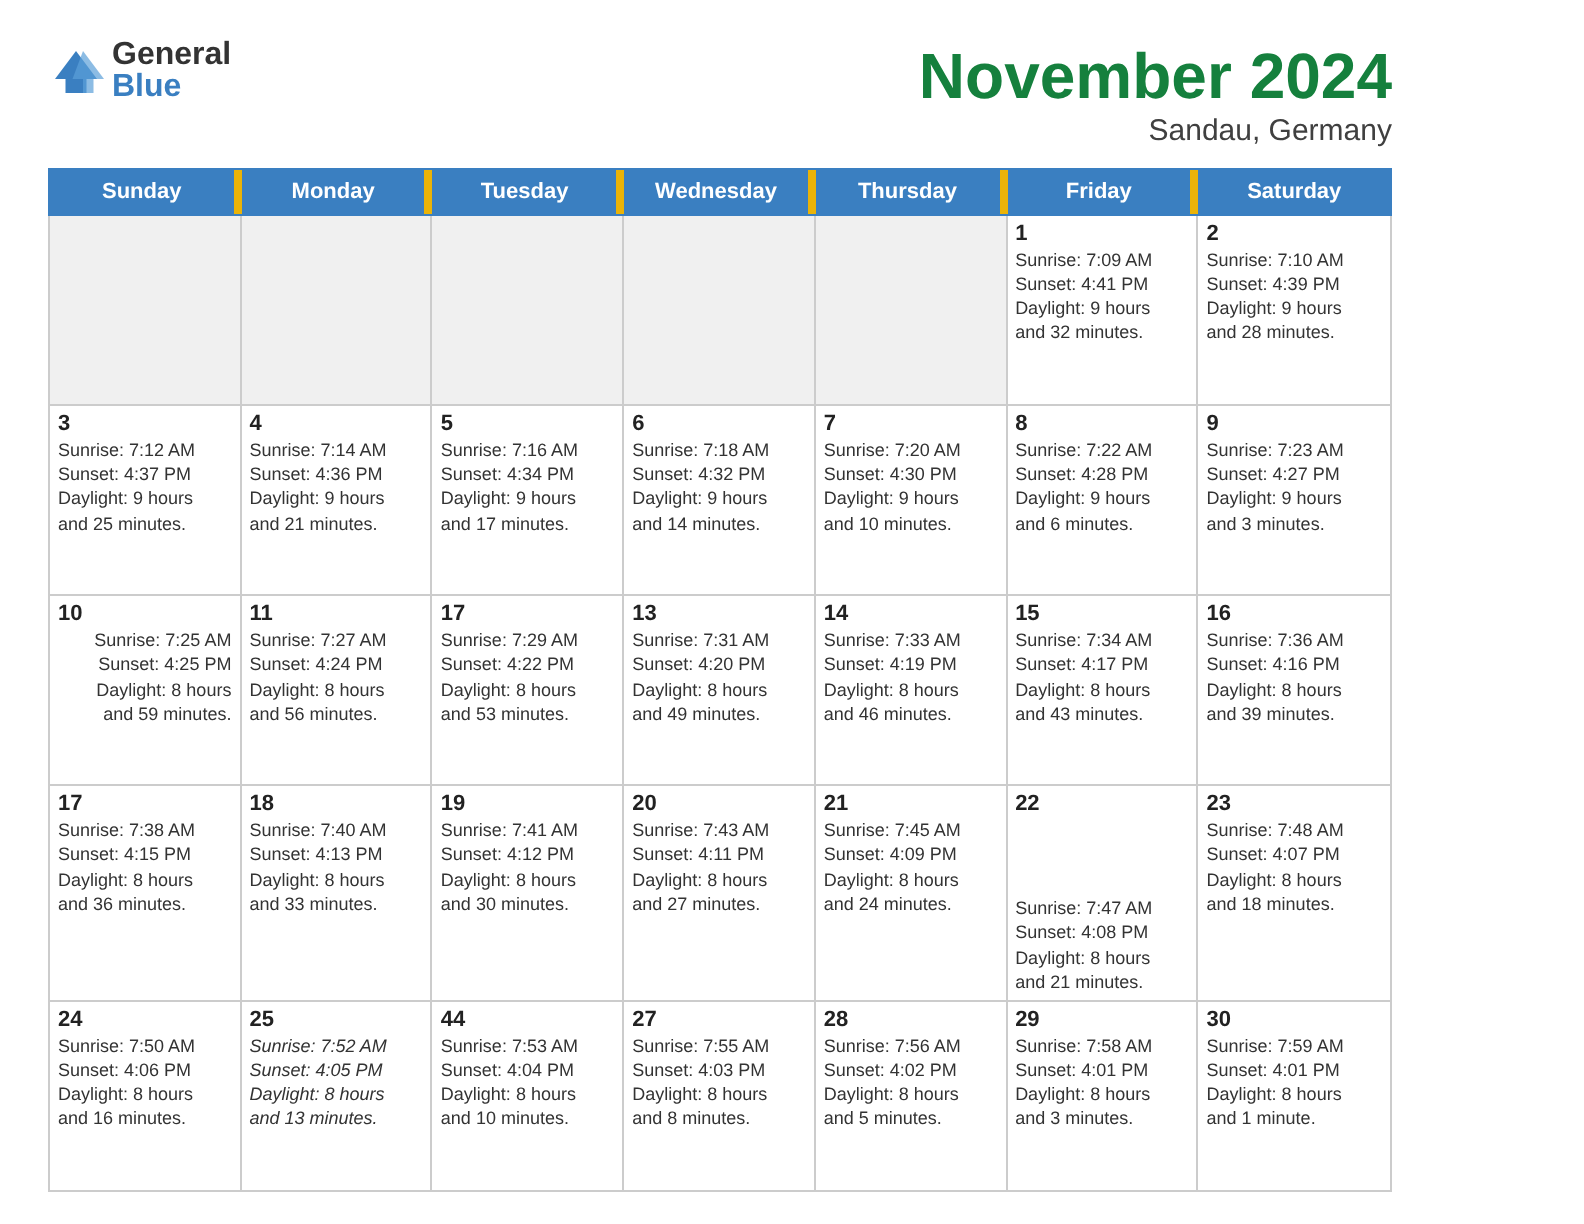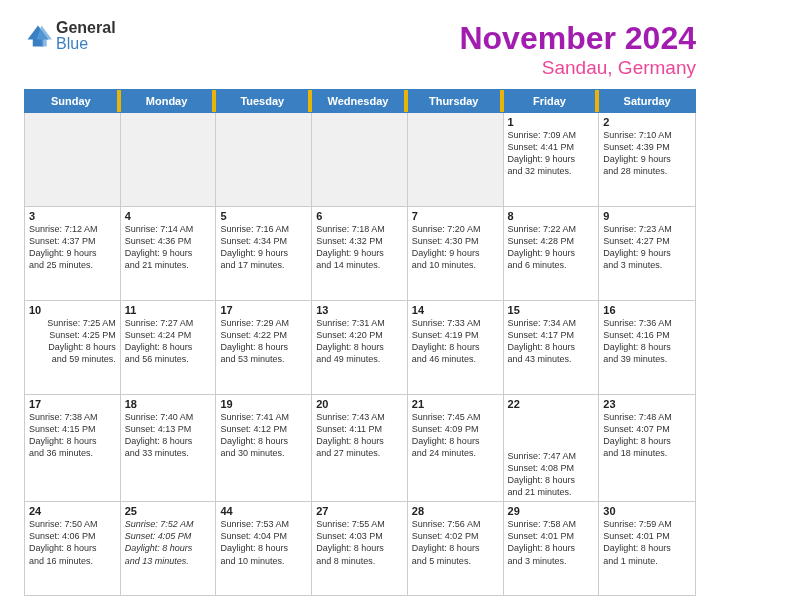--- a/index.html
+++ b/index.html
@@ -33,38 +33,38 @@
       flex-direction: column;
       line-height: 1;
     }
     .logo-general {
       font-size: 16px;
       font-weight: bold;
       color: #333;
     }
     .logo-blue {
       font-size: 16px;
-      font-weight: normal;
+      font-weight: bold;
       color: #3a7fc1;
     }
     .logo-icon {
       width: 28px;
       height: 28px;
     }
     .title-block {
       text-align: right;
     }
     .month-title {
       font-size: 32px;
       font-weight: bold;
-      color: #a21caf;
+      color: #15803d;
     }
     .location {
-      font-size: 19px;
-      color: #ec4899;
+      font-size: 15px;
+      color: #404040;
     }
     .calendar {
       flex: 1;
       display: flex;
       flex-direction: column;
     }
     .cal-header {
       display: grid;
       grid-template-columns: repeat(7, 1fr);
       background: #3a7fc1;

